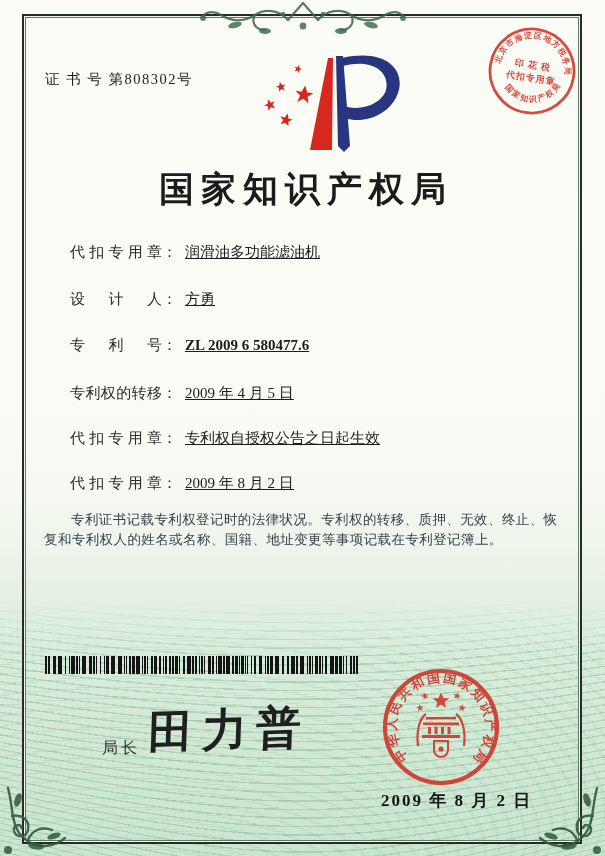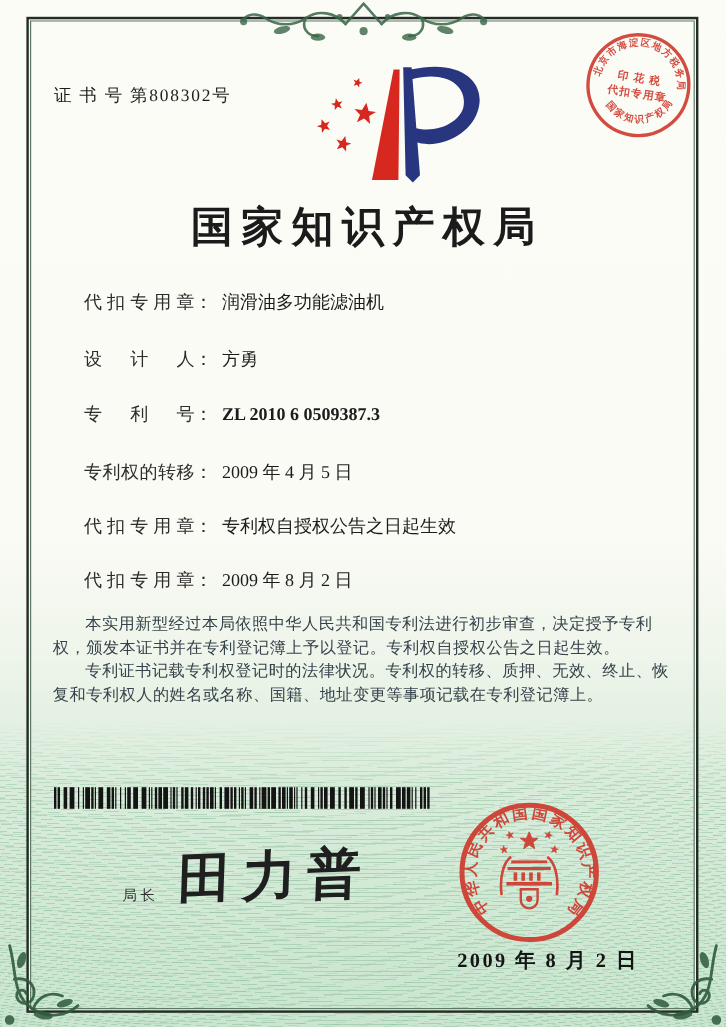--- a/index.html
+++ b/index.html
@@ -34,31 +34,31 @@
 
   .title{position:absolute;left:0;right:0;top:166px;text-align:center;
     font-size:35px;font-weight:700;letter-spacing:7px;padding-left:7px;color:#1b1b1b;}
 
   .fields{position:absolute;left:70px;top:243px;font-size:15px;color:#242424;}
   .frow{position:absolute;left:0;white-space:nowrap;}
   .frow.r0{top:0;} .frow.r1{top:47px;} .frow.r2{top:93px;}
   .frow.r3{top:141px;} .frow.r4{top:186px;} .frow.r5{top:231px;}
   .flabel{display:inline-block;width:92px;text-align:justify;text-align-last:justify;color:#2c2c2c;}
   .fcolon{margin-right:8px;}
-  .fvalue{color:#1c1c1c;}
+  .fvalue{color:#1c1c1c;text-decoration:underline;}
   .frow.r2 .fvalue{font-family:"Liberation Serif","DejaVu Serif",serif;font-weight:600;}
 
   .body-text{position:absolute;left:44px;width:522px;top:510px;
     font-size:13.5px;line-height:19.5px;color:#36434c;letter-spacing:.4px;}
   .body-text p{margin:0;text-indent:2em;}
 
   .barcode{position:absolute;left:45px;top:656px;width:318px;height:18px;font-size:0;}
   .barcode i{display:inline-block;height:100%;background:#141414;vertical-align:top;}
 
-  .director{position:absolute;left:102px;top:738px;font-size:12px;letter-spacing:3px;color:#333;}
+  .director{position:absolute;left:102px;top:738px;font-size:16px;letter-spacing:3px;color:#333;}
   .signature{position:absolute;left:148px;top:700px;font-size:45px;font-weight:600;
     letter-spacing:9px;color:#1f1f1f;transform:rotate(-2deg) skewX(-4deg);}
 
   .seal{position:absolute;left:376px;top:664px;opacity:.92;}
   .issue-date{position:absolute;left:381px;top:789px;font-size:17px;font-weight:600;
     letter-spacing:2px;color:#141414;z-index:1;}
   .seal{z-index:2;}
 
   .footer{position:absolute;left:0;right:0;top:817px;text-align:center;font-size:11.5px;
     letter-spacing:1px;color:#2a2a2a;}
@@ -157,35 +157,34 @@
   <div class="title">国家知识产权局</div>
 
   <div class="fields">
     <div class="frow r0">
       <span class="flabel">代扣专用章</span><span class="fcolon">：</span><span class="fvalue">润滑油多功能滤油机</span>
     </div>
     <div class="frow r1">
       <span class="flabel">设计人</span><span class="fcolon">：</span><span class="fvalue">方勇</span>
     </div>
     <div class="frow r2">
-      <span class="flabel">专利号</span><span class="fcolon">：</span><span class="fvalue">ZL 2010 6 0509387.3</span>
+      <span class="flabel">专利号</span><span class="fcolon">：</span><span class="fvalue">ZL 2009 6 580477.6</span>
     </div>
     <div class="frow r3">
       <span class="flabel">专利权的转移</span><span class="fcolon">：</span><span class="fvalue">2009 年 4 月 5 日</span>
     </div>
     <div class="frow r4">
       <span class="flabel">代扣专用章</span><span class="fcolon">：</span><span class="fvalue">专利权自授权公告之日起生效</span>
     </div>
     <div class="frow r5">
       <span class="flabel">代扣专用章</span><span class="fcolon">：</span><span class="fvalue">2009 年 8 月 2 日</span>
     </div>
   </div>
 
   <div class="body-text">
-    <p>本实用新型经过本局依照中华人民共和国专利法进行初步审查，决定授予专利权，颁发本证书并在专利登记簿上予以登记。专利权自授权公告之日起生效。</p>
     <p>专利证书记载专利权登记时的法律状况。专利权的转移、质押、无效、终止、恢复和专利权人的姓名或名称、国籍、地址变更等事项记载在专利登记簿上。</p>
   </div>
 
   <div class="barcode"><i style="width:2px;margin-right:1px"></i><i style="width:2px;margin-right:3px"></i><i style="width:3px;margin-right:2px"></i><i style="width:4px;margin-right:3px"></i><i style="width:1px;margin-right:3px"></i><i style="width:1px;margin-right:1px"></i><i style="width:4px;margin-right:1px"></i><i style="width:2px;margin-right:1px"></i><i style="width:1px;margin-right:2px"></i><i style="width:4px;margin-right:3px"></i><i style="width:3px;margin-right:1px"></i><i style="width:2px;margin-right:1px"></i><i style="width:1px;margin-right:3px"></i><i style="width:1px;margin-right:3px"></i><i style="width:1px;margin-right:1px"></i><i style="width:3px;margin-right:2px"></i><i style="width:4px;margin-right:3px"></i><i style="width:4px;margin-right:2px"></i><i style="width:1px;margin-right:1px"></i><i style="width:1px;margin-right:2px"></i><i style="width:2px;margin-right:1px"></i><i style="width:3px;margin-right:1px"></i><i style="width:4px;margin-right:2px"></i><i style="width:1px;margin-right:1px"></i><i style="width:2px;margin-right:1px"></i><i style="width:1px;margin-right:3px"></i><i style="width:2px;margin-right:1px"></i><i style="width:3px;margin-right:2px"></i><i style="width:2px;margin-right:2px"></i><i style="width:1px;margin-right:1px"></i><i style="width:2px;margin-right:2px"></i><i style="width:2px;margin-right:1px"></i><i style="width:2px;margin-right:1px"></i><i style="width:3px;margin-right:1px"></i><i style="width:1px;margin-right:3px"></i><i style="width:2px;margin-right:2px"></i><i style="width:4px;margin-right:1px"></i><i style="width:2px;margin-right:1px"></i><i style="width:2px;margin-right:2px"></i><i style="width:1px;margin-right:1px"></i><i style="width:2px;margin-right:1px"></i><i style="width:1px;margin-right:3px"></i><i style="width:3px;margin-right:1px"></i><i style="width:2px;margin-right:2px"></i><i style="width:1px;margin-right:1px"></i><i style="width:4px;margin-right:1px"></i><i style="width:2px;margin-right:1px"></i><i style="width:4px;margin-right:2px"></i><i style="width:2px;margin-right:1px"></i><i style="width:3px;margin-right:1px"></i><i style="width:1px;margin-right:1px"></i><i style="width:3px;margin-right:1px"></i><i style="width:1px;margin-right:1px"></i><i style="width:1px;margin-right:3px"></i><i style="width:1px;margin-right:2px"></i><i style="width:2px;margin-right:3px"></i><i style="width:3px;margin-right:3px"></i><i style="width:1px;margin-right:1px"></i><i style="width:2px;margin-right:1px"></i><i style="width:3px;margin-right:2px"></i><i style="width:4px;margin-right:3px"></i><i style="width:2px;margin-right:3px"></i><i style="width:2px;margin-right:2px"></i><i style="width:4px;margin-right:1px"></i><i style="width:2px;margin-right:2px"></i><i style="width:4px;margin-right:3px"></i><i style="width:1px;margin-right:1px"></i><i style="width:2px;margin-right:1px"></i><i style="width:1px;margin-right:2px"></i><i style="width:3px;margin-right:1px"></i><i style="width:2px;margin-right:1px"></i><i style="width:1px;margin-right:2px"></i><i style="width:2px;margin-right:3px"></i><i style="width:4px;margin-right:1px"></i><i style="width:3px;margin-right:1px"></i><i style="width:3px;margin-right:1px"></i><i style="width:1px;margin-right:2px"></i><i style="width:1px;margin-right:3px"></i><i style="width:2px;margin-right:1px"></i><i style="width:2px;margin-right:1px"></i><i style="width:2px;margin-right:3px"></i></div>
 
   <div class="director">局长</div>
   <div class="signature">田力普</div>
 
   <div class="issue-date">2009 年 8 月 2 日</div>
 

